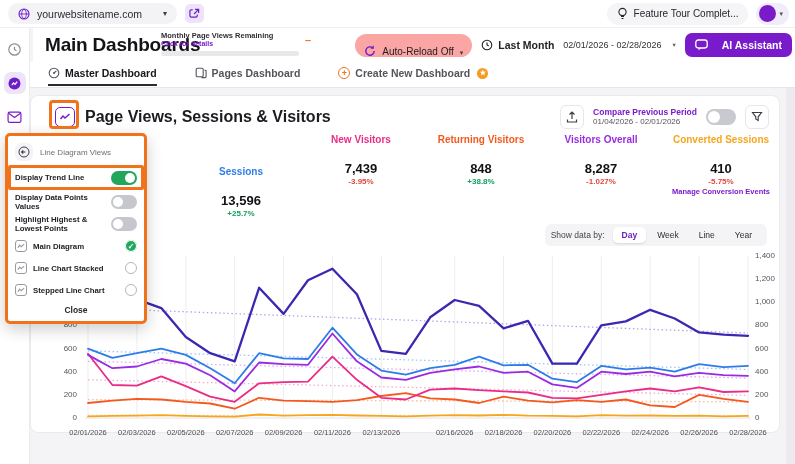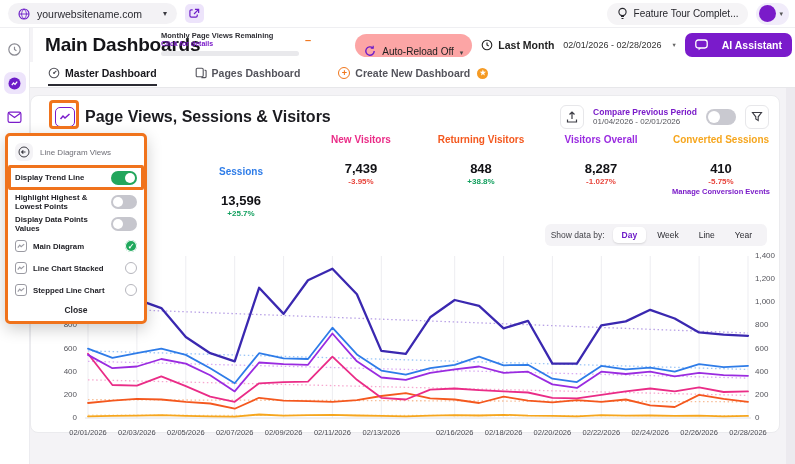--- a/index.html
+++ b/index.html
@@ -409,27 +409,27 @@
     <div class="popup-title">Line Diagram Views</div>
   </div>
   <div id="popup-toggles">
       <div class="p-row hl">
         <span>Display Trend Line</span>
         <span class="tg on">
           <span class="knob"></span>
         </span>
       </div>
       <div class="p-row">
-        <span>Highlight Highest &amp; Lowest Points</span>
+        <span>Display Data Points Values</span>
         <span class="tg off">
           <span class="knob"></span>
         </span>
       </div>
       <div class="p-row">
-        <span>Display Data Points Values</span>
+        <span>Highlight Highest &amp; Lowest Points</span>
         <span class="tg off">
           <span class="knob"></span>
         </span>
       </div>
     </div>
   <div id="popup-options">
       <div class="p-row">
         <span class="opt-left">
           <span class="mini-ic">
             <svg width="8" height="8" viewBox="0 0 10 10">

